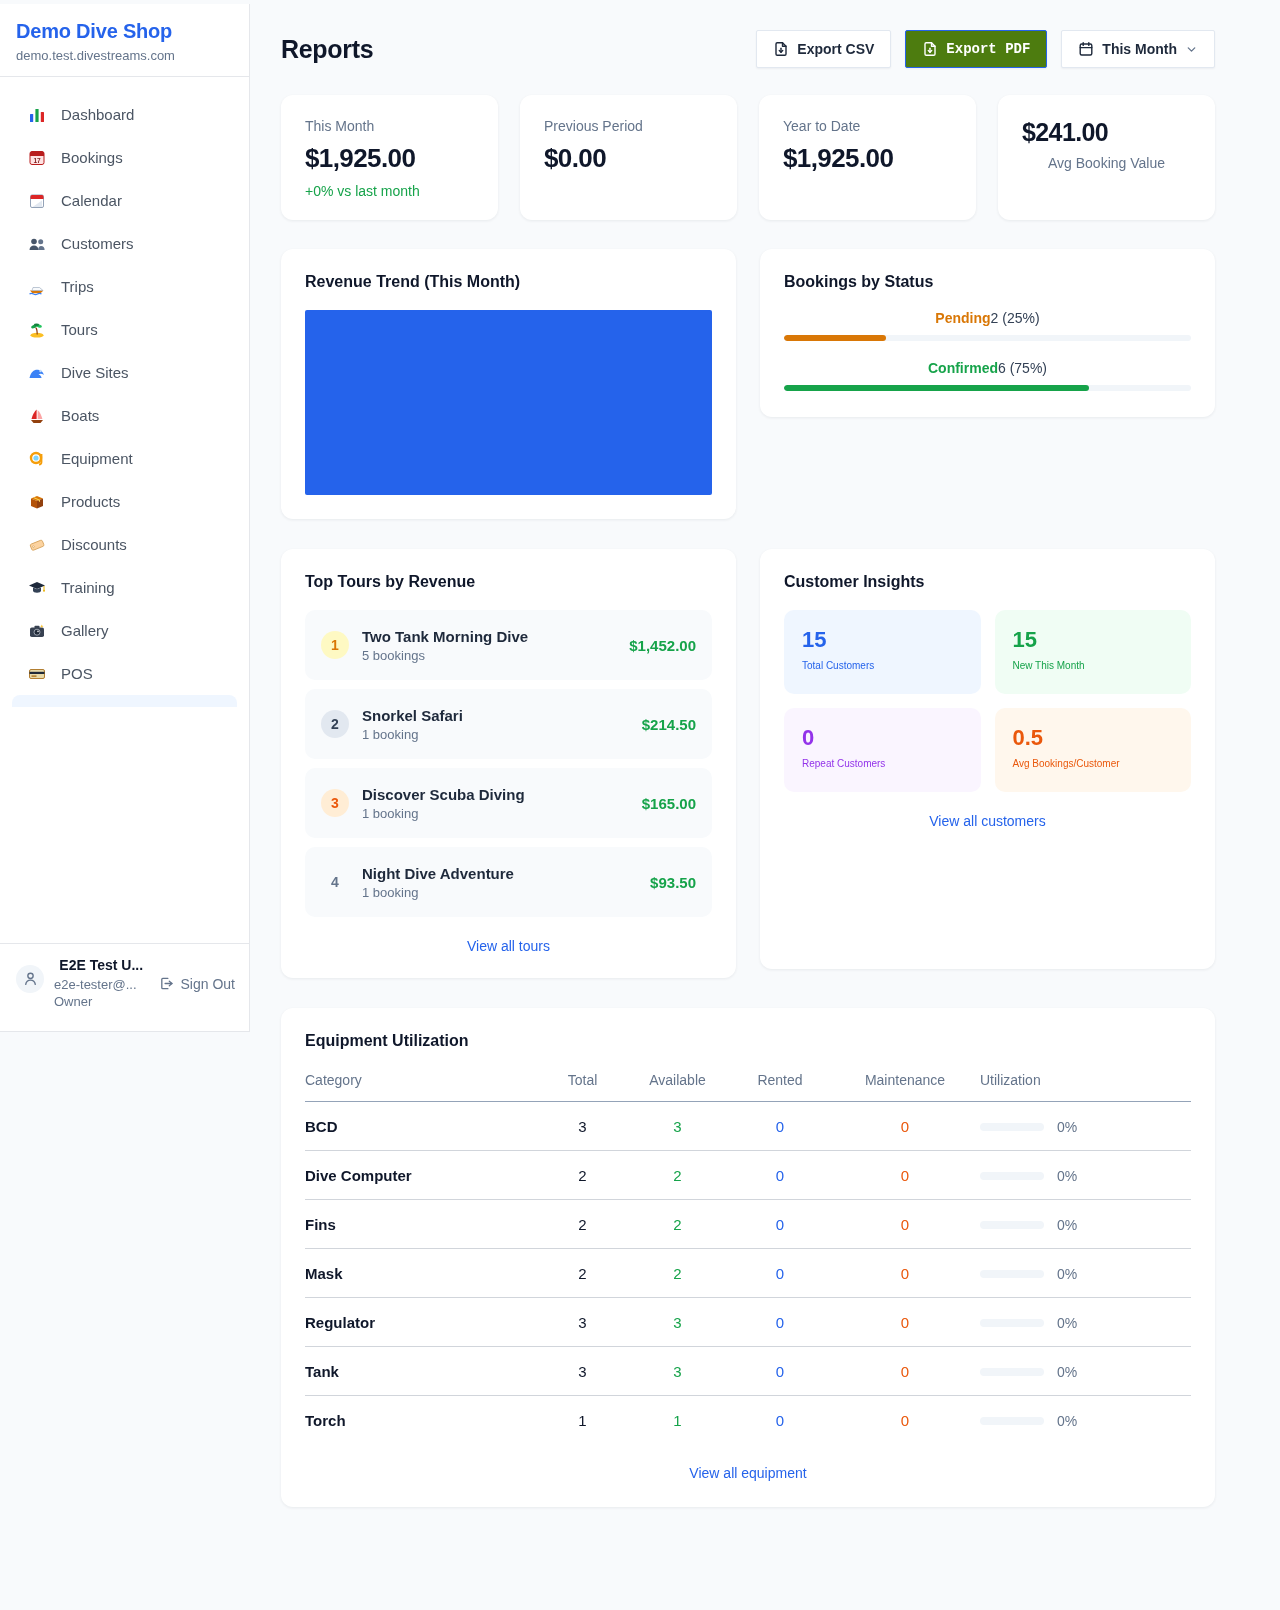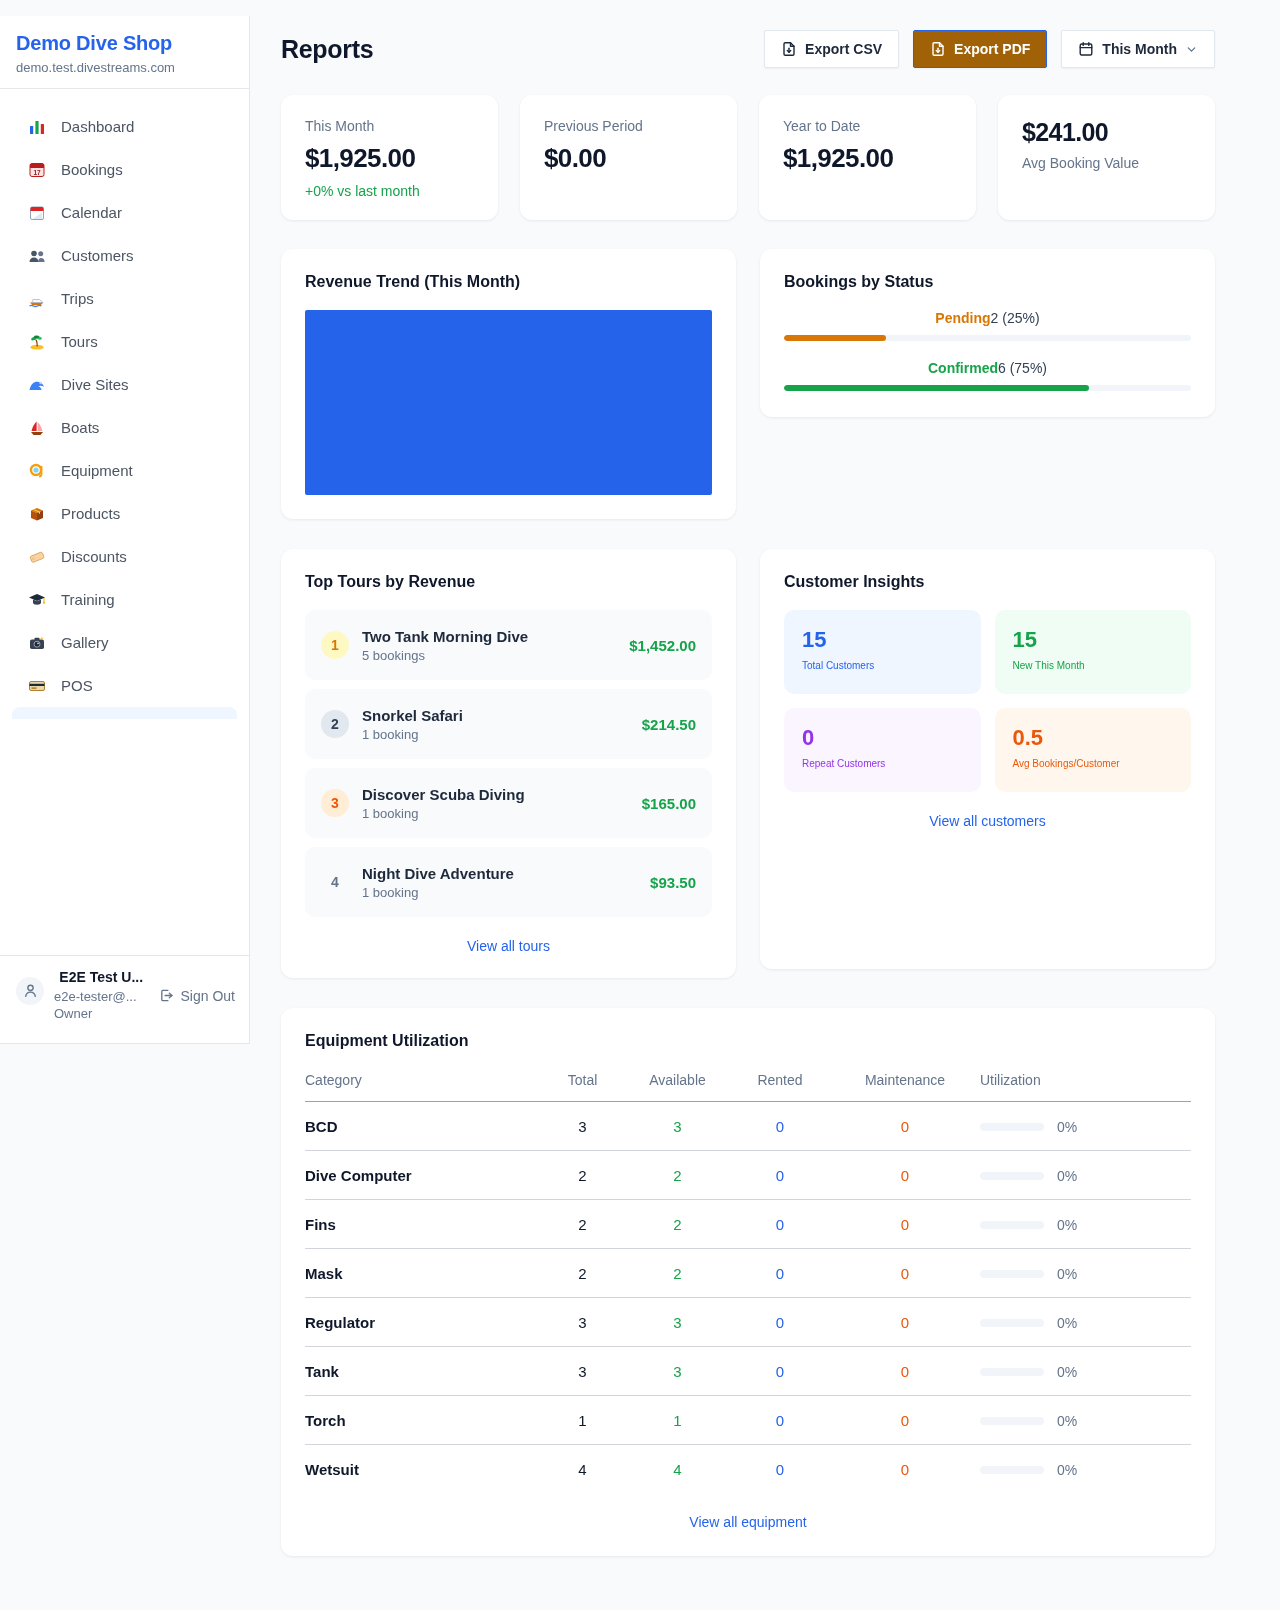--- a/index.html
+++ b/index.html
@@ -1,20 +1,20 @@
 <!DOCTYPE html>
 <html><head>
 <meta charset="utf-8">
 <style>
   * { margin:0; padding:0; box-sizing:border-box; }
   html,body { width:1280px; background:#f8fafc; font-family:"Liberation Sans", sans-serif; color:#0f172a; }
   body { min-height:1610px; position:relative; }
 
   
-  .sidebar { position:absolute; left:0; top:16px; width:250px; height:1028px; background:#fff;
+  .sidebar { position:absolute; left:0; top:4px; width:250px; height:1028px; background:#fff;
              border-right:1px solid #e5e7eb; border-bottom:1px solid #e5e7eb; }
   .brand { padding:16px 16px 13px; border-bottom:1px solid #e5e7eb; }
   .brand h1 { font-size:20px; font-weight:700; color:#2563eb; margin-bottom:5px; letter-spacing:-.2px; }
   .brand .domain { font-size:13px; color:#64748b; }
   .nav { list-style:none; padding:16px 12px 0; }
   .nav-item { display:flex; align-items:center; gap:15px; height:43px; padding:0 16px; border-radius:8px;
               color:#4b5563; font-size:15px; cursor:pointer; }
   .nav-ic { width:18px; height:18px; flex:0 0 18px; display:inline-flex; }
   .nav-ic svg { width:18px; height:18px; }
   .active-pill { margin:0 12px; height:12px; border-radius:8px 8px 0 0; background:#eff6ff; }
@@ -31,32 +31,32 @@
 
   
   .main { margin-left:250px; padding:30px 65px 40px 31px; }
   .page-head { display:flex; justify-content:space-between; align-items:center; margin-bottom:27px; }
   .page-head h2 { font-size:25px; font-weight:800; letter-spacing:-.3px; color:#0f172a; }
   .actions { display:flex; gap:14px; }
   .btn { height:38px; padding:0 16px; border-radius:2px; border:1px solid #e2e8f0; background:#fff;
          display:inline-flex; align-items:center; gap:8px; font-size:14px; font-weight:600; color:#1e293b;
          box-shadow:0 1px 2px rgba(15,23,42,.05); cursor:pointer; font-family:inherit; }
   .btn svg { width:16px; height:16px; }
-  .btn.primary { background:#a16207; border-color:#2563eb; color:#fff; }
+  .btn.primary { background:#4d7c0f; border-color:#2563eb; color:#fff;font-family:Liberation Mono, monospace; }
   .btn .chev { width:13px; height:13px; color:#64748b; }
 
   .card { background:#fff; border-radius:12px; box-shadow:0 1px 3px rgba(15,23,42,.07); }
 
   .stats { display:grid; grid-template-columns:repeat(4,1fr); gap:22px; margin-bottom:29px; }
   .stat { padding:23px 24px; height:125px; }
   .stat .lbl { font-size:14px; color:#64748b; margin-bottom:9px; }
   .stat .val { font-size:26px; font-weight:800; color:#0f172a; letter-spacing:-.6px; }
   .stat .delta { font-size:14px; color:#16a34a; margin-top:9px; }
   .stat.value-first .val { font-size:25px; margin-bottom:8px; }
-  .stat.value-first .lbl { margin-bottom:16px; }
+  .stat.value-first .lbl { margin-bottom:16px;text-align:center; }
 
   .grid2 { display:grid; grid-template-columns:1fr 1fr; gap:24px; align-items:start; margin-bottom:30px; }
   .panel { padding:24px; }
   .panel h3 { font-size:16px; font-weight:700; color:#0f172a; margin-bottom:19px; }
   .chart-block { height:185px; border-radius:2px; background:#2563eb; }
 
   .srow { margin-bottom:19px; }
   .srow:last-child { margin-bottom:2px; }
   .srow-head { display:flex; justify-content:center; align-items:baseline; font-size:14px; margin-bottom:9px; }
   .s-label { font-weight:700; }
@@ -505,25 +505,17 @@
             <td class="util"><span class="ubar"><span style="display:block;height:8px;border-radius:4px;background:#2563eb;width:0%"></span></span><span class="upct">0%</span></td>
           </tr>
           <tr>
             <td class="cat">Torch</td>
             <td>1</td>
             <td class="avail">1</td>
             <td class="rent">0</td>
             <td class="maint">0</td>
             <td class="util"><span class="ubar"><span style="display:block;height:8px;border-radius:4px;background:#2563eb;width:0%"></span></span><span class="upct">0%</span></td>
           </tr>
-          <tr>
-            <td class="cat">Wetsuit</td>
-            <td>4</td>
-            <td class="avail">4</td>
-            <td class="rent">0</td>
-            <td class="maint">0</td>
-            <td class="util"><span class="ubar"><span style="display:block;height:8px;border-radius:4px;background:#2563eb;width:0%"></span></span><span class="upct">0%</span></td>
-          </tr>
         </tbody>
     </table>
     <a class="view-link">View all equipment</a>
   </div>
 </main>
 
 </body></html>

